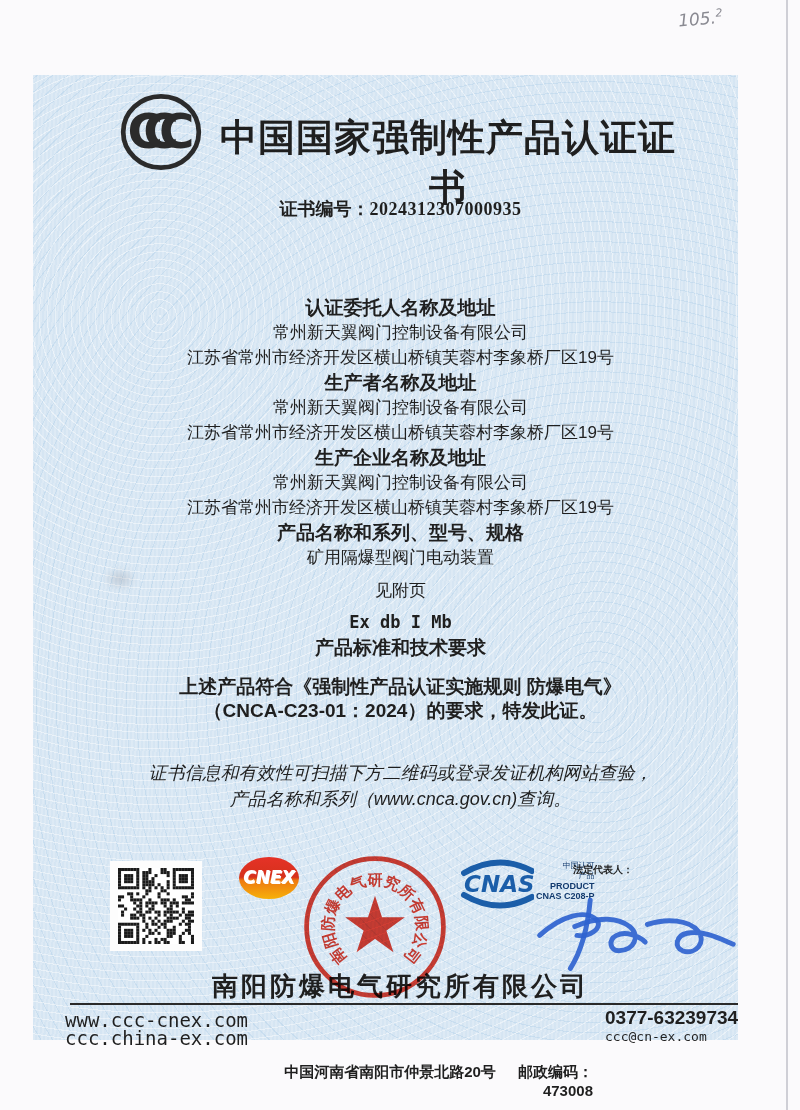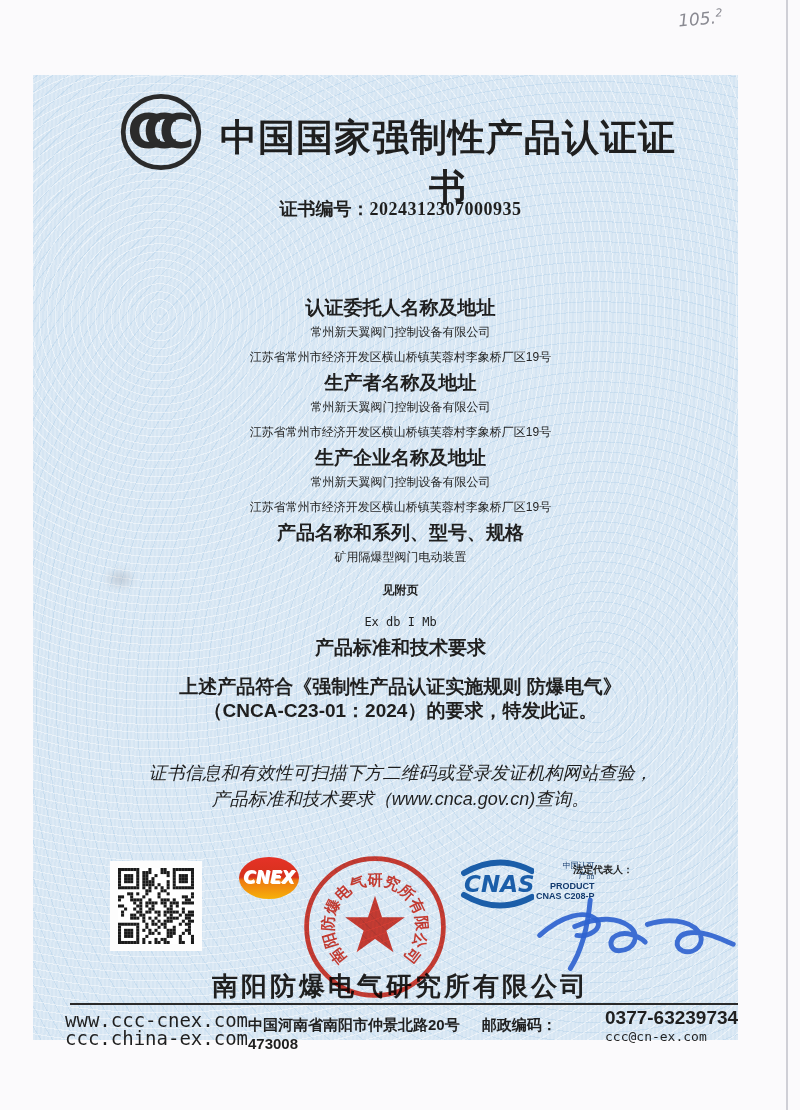--- a/index.html
+++ b/index.html
@@ -42,24 +42,24 @@
 
   .cert-line {
     position:absolute; left:30px; top:122px; width:675px; text-align:center;
     font-size:18px; font-weight:700;
   }
   .cert-line .num { font-family:Liberation Serif, serif; font-weight:700; letter-spacing:.5px; }
 
   .content {
     position:absolute; left:30px; top:176px; width:675px; text-align:center;margin-top:44px;
   }
-  .content .line { line-height:25px; font-size:12px; }
+  .content .line { line-height:25px; font-size:17px; }
   .content .heading { font-weight:700; font-size:19px; }
-  .attachment { margin-top:8px; margin-bottom:7px;font-weight:bold; }
-  .mono { font-family:"DejaVu Sans Mono", monospace; }
+  .attachment { margin-top:8px; margin-bottom:7px; }
+  .mono { font-family:"DejaVu Sans Mono", monospace;font-weight:bold; }
   .ex-line { font-size:17px; }
   .std-line { font-size:16px; }
 
   .statement { margin-top:15px; }
   .statement .line { line-height:24px; font-size:19px; font-weight:700; }
   .dates .gap { display:inline-block; width:26px; }
 
   .verification { margin-top:37px;font-style:italic; }
   .verification .line { line-height:26px; font-size:18px; }
 
@@ -101,21 +101,21 @@
   }
 
   .issuer {
     position:absolute; left:30px; top:894px; width:675px; text-align:center;
     font-size:26px; font-weight:600; letter-spacing:3px; z-index:1;
   }
 
   .footer-rule { position:absolute; left:37px; top:928px; width:668px; height:2px; background:#2a2a2a; }
   .footer-left { position:absolute; left:32px; top:936px; width:190px; text-align:left; }
   .footer-left .line { font-family:"DejaVu Sans Mono", monospace; font-size:19px; line-height:18px; }
-  .footer-mid { position:absolute; left:215px; top:941px; width:345px; text-align:left; font-size:15px; font-weight:600; }
+  .footer-mid { position:absolute; left:215px; top:988px; width:345px; text-align:right; font-size:15px; font-weight:600; }
   .footer-mid .postal { margin-left:18px; }
   .footer-right { position:absolute; left:572px; top:933px; width:140px; text-align:left; }
   .footer-right .phone { font-size:19px; font-weight:600; line-height:20px; }
   .footer-right .email { font-family:"DejaVu Sans Mono", monospace; font-size:13px; line-height:17px; }
 
   .smudge {
     position:absolute; left:70px; top:492px; width:34px; height:24px; border-radius:50%;
     background:radial-gradient(closest-side, rgba(120,120,130,.45), rgba(120,120,130,0));
     filter:blur(2px); opacity:.55;
   }
@@ -163,21 +163,21 @@
     <div class="line mono ex-line">Ex db I Mb</div>
     <div class="line heading">产品标准和技术要求</div>
 
     <div class="statement">
       <div class="line">上述产品符合《强制性产品认证实施规则 防爆电气》</div>
       <div class="line">（CNCA-C23-01：2024）的要求，特发此证。</div>
     </div>
 
     <div class="verification">
       <div class="line">证书信息和有效性可扫描下方二维码或登录发证机构网站查验，</div>
-      <div class="line">产品标准和技术要求（www.cnca.gov.cn)查询。</div>
+      <div class="line">产品名称和系列（www.cnca.gov.cn)查询。</div>
     </div>
   </div>
 
   <div class="smudge"></div>
 
   <div class="qr-box">
     <svg id="qr-svg" width="76" height="76" viewBox="0 0 75 75">
       <rect x="0" y="0" width="75" height="75" fill="#ffffff"></rect>
       <g id="qr-modules" fill="#1a1a1a">
           <rect x="0" y="0" width="3" height="3"></rect>

